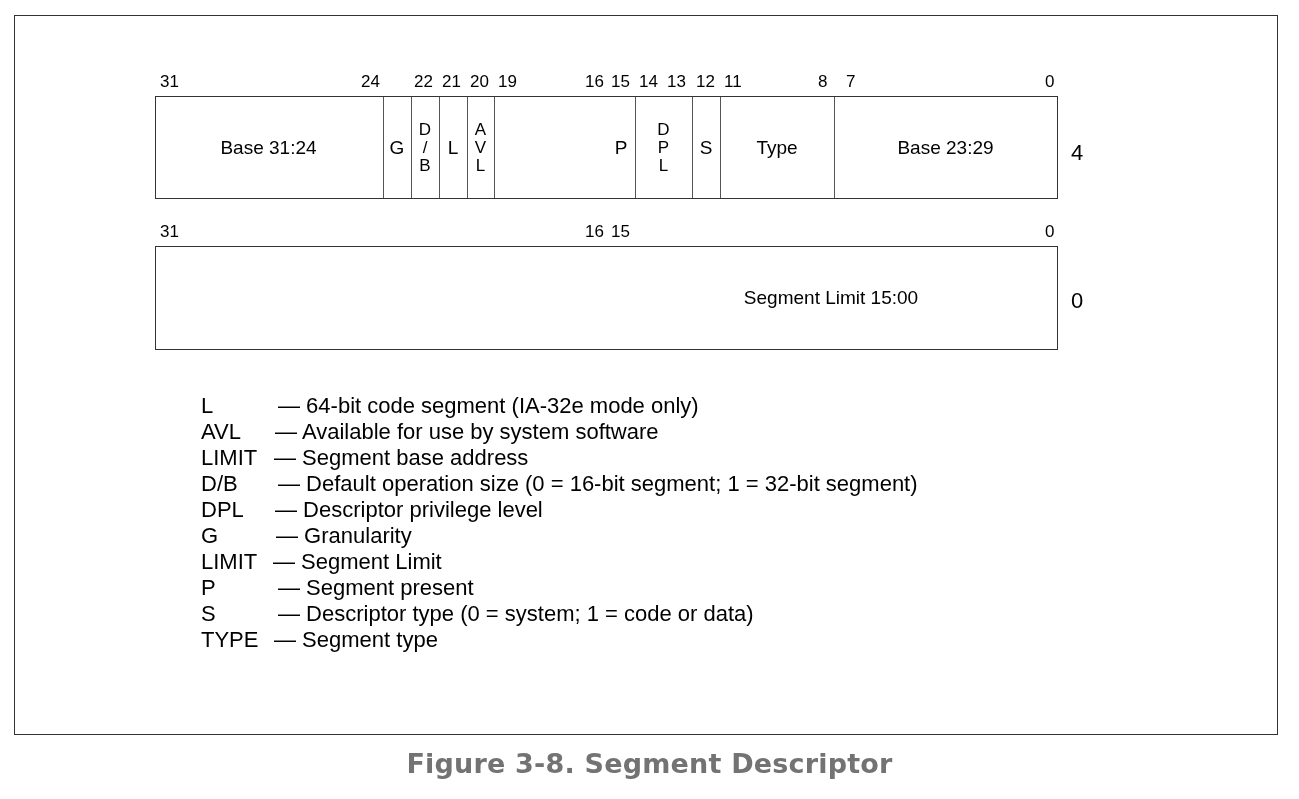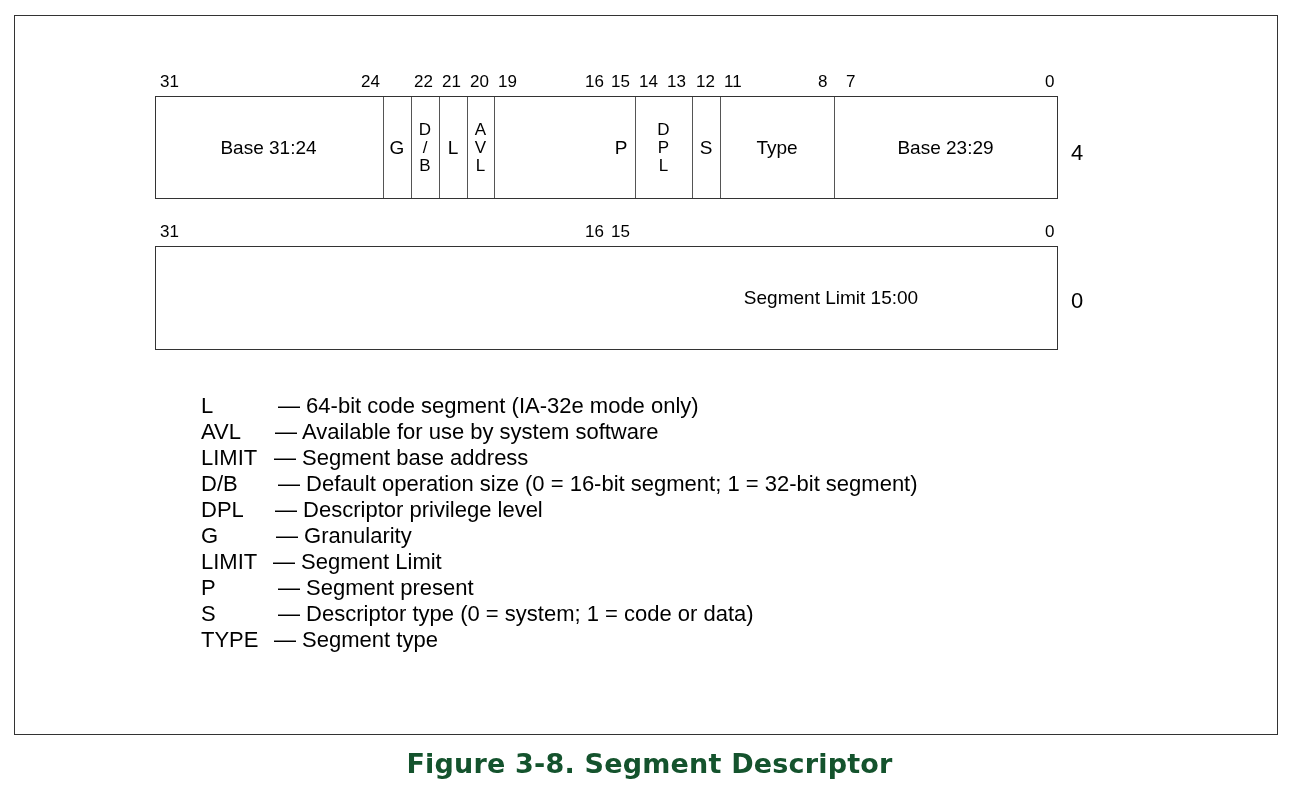--- a/index.html
+++ b/index.html
@@ -15,21 +15,21 @@
   .cell.last { border-right: none; }
   .cell.stack { font-size: 17px; line-height: 18px; flex-direction: column; }
   .cell.stack span { display: block; }
   .rowidx { position: absolute; font-size: 22px; }
   .legend { position: absolute; left: 201px; top: 393px; font-size: 22px; line-height: 26px; }
   .legend .item { position: relative; height: 26px; white-space: nowrap; }
   .legend .term { position: absolute; left: 0; }
   .legend .desc { position: absolute; }
   .caption { position: absolute; left: 0; width: 1299px; top: 748px; text-align: center;
              font-family: "DejaVu Sans", sans-serif; font-weight: bold; font-size: 27px;
-             color: #14532d; letter-spacing: 0.2px; }
+             color: #737373; letter-spacing: 0.2px; }
 </style>
 </head>
 <body>
 
 <div class="frame"></div>
 
 <div id="upper-bits">
     <div class="bitnum" style="left: 160px; top: 73px;">31</div>
     <div class="bitnum" style="left: 361px; top: 73px;">24</div>
     <div class="bitnum" style="left: 386px; top: 58px; margin-top: 39px;">23</div>

